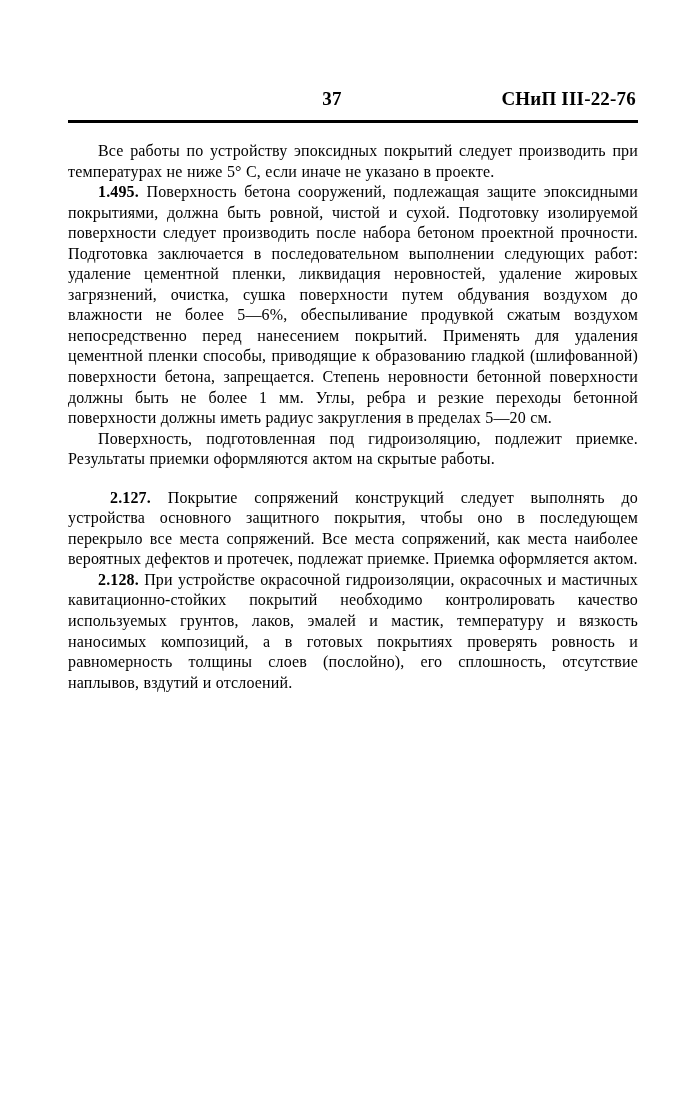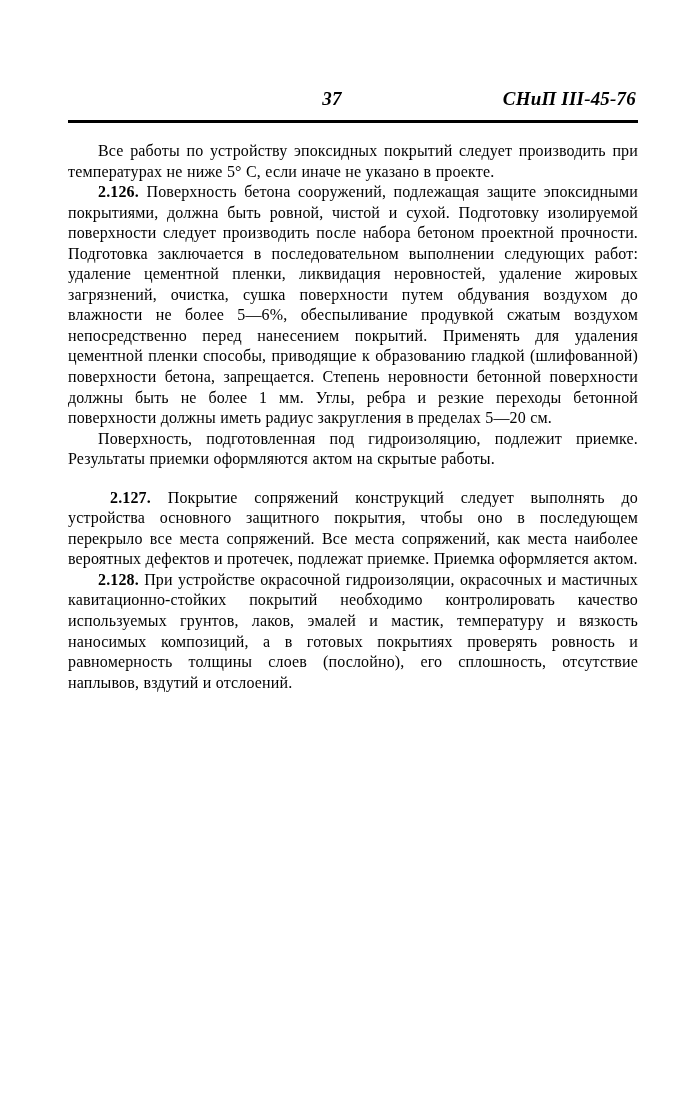--- a/index.html
+++ b/index.html
@@ -23,21 +23,20 @@
   }
   .header {
     display: flex;
     align-items: baseline;
     justify-content: flex-end;
     font-family: "Liberation Serif", serif;
     font-size: 19px;
     font-weight: bold;
     letter-spacing: 0.2px;
     height: 26px;
-    font-style: italic;
   }
   .header .page-num {
     position: absolute;
     left: 0;
     right: 0;
     text-align: center;
     margin-left: -36px;
     font-size: 19px;
     font-weight: bold;
   }
@@ -73,32 +72,32 @@
     font-weight: bold;
   }
 </style>
 </head>
 <body>
 
 <div class="page">
 
   <div class="header">
     <span class="page-num">37</span>
-    <span class="doc-code">СНиП III-45-76</span>
+    <span class="doc-code">СНиП III-22-76</span>
   </div>
   <hr class="rule">
 
   <div class="body-text">
 
     <p>
       <span>Все работы по устройству эпоксидных покрытий следует производить при температурах не ниже 5° С, если иначе не указано в проекте.</span>
     </p>
 
     <p>
-      <b class="num">2.126.</b>
+      <b class="num">1.495.</b>
       <span>Поверхность бетона сооружений, подлежащая защите эпоксидными покрытиями, должна быть ровной, чистой и сухой. Подготовку изолируемой поверхности следует производить после набора бетоном проектной прочности. Подготовка заключается в последовательном выполнении следующих работ: удаление цементной пленки, ликвидация неровностей, удаление жировых загрязнений, очистка, сушка поверхности путем обдувания воздухом до влажности не более 5—6%, обеспыливание продувкой сжатым воздухом непосредственно перед нанесением покрытий. Применять для удаления цементной пленки способы, приводящие к образованию гладкой (шлифованной) поверхности бетона, запрещается. Степень неровности бетонной поверхности должны быть не более 1 мм. Углы, ребра и резкие переходы бетонной поверхности должны иметь радиус  закругления в пределах 5—20 см.</span>
     </p>
 
     <p>
       <span>Поверхность, подготовленная под гидроизоляцию, подлежит приемке. Результаты приемки оформляются актом на скрытые работы.</span>
     </p>
 
     <p class="extra-indent">
       <b class="num">2.127.</b>
       <span>Покрытие сопряжений конструкций следует выполнять до устройства основного защитного покрытия, чтобы оно в последующем перекрыло все места сопряжений. Все места сопряжений, как места наиболее вероятных дефектов и протечек, подлежат приемке. Приемка оформляется актом.</span>

